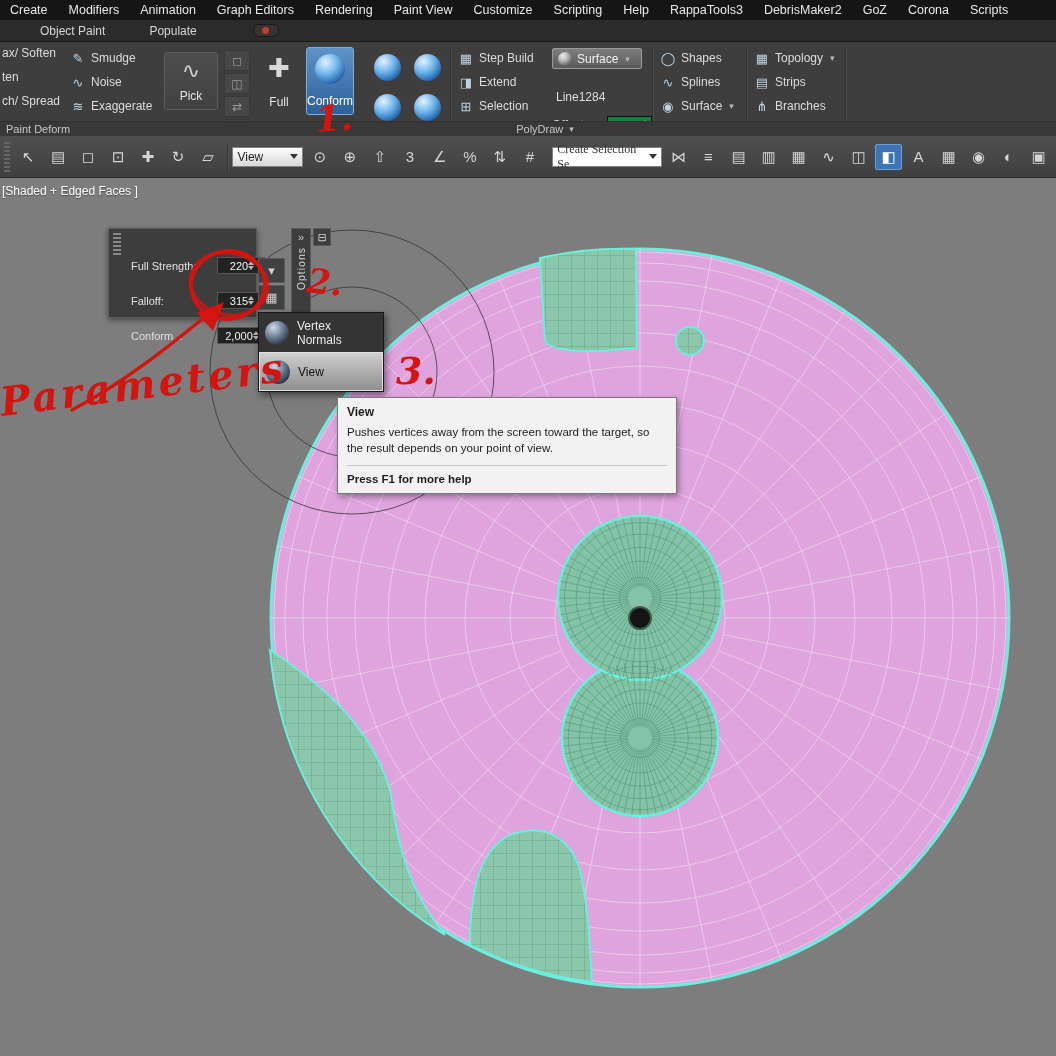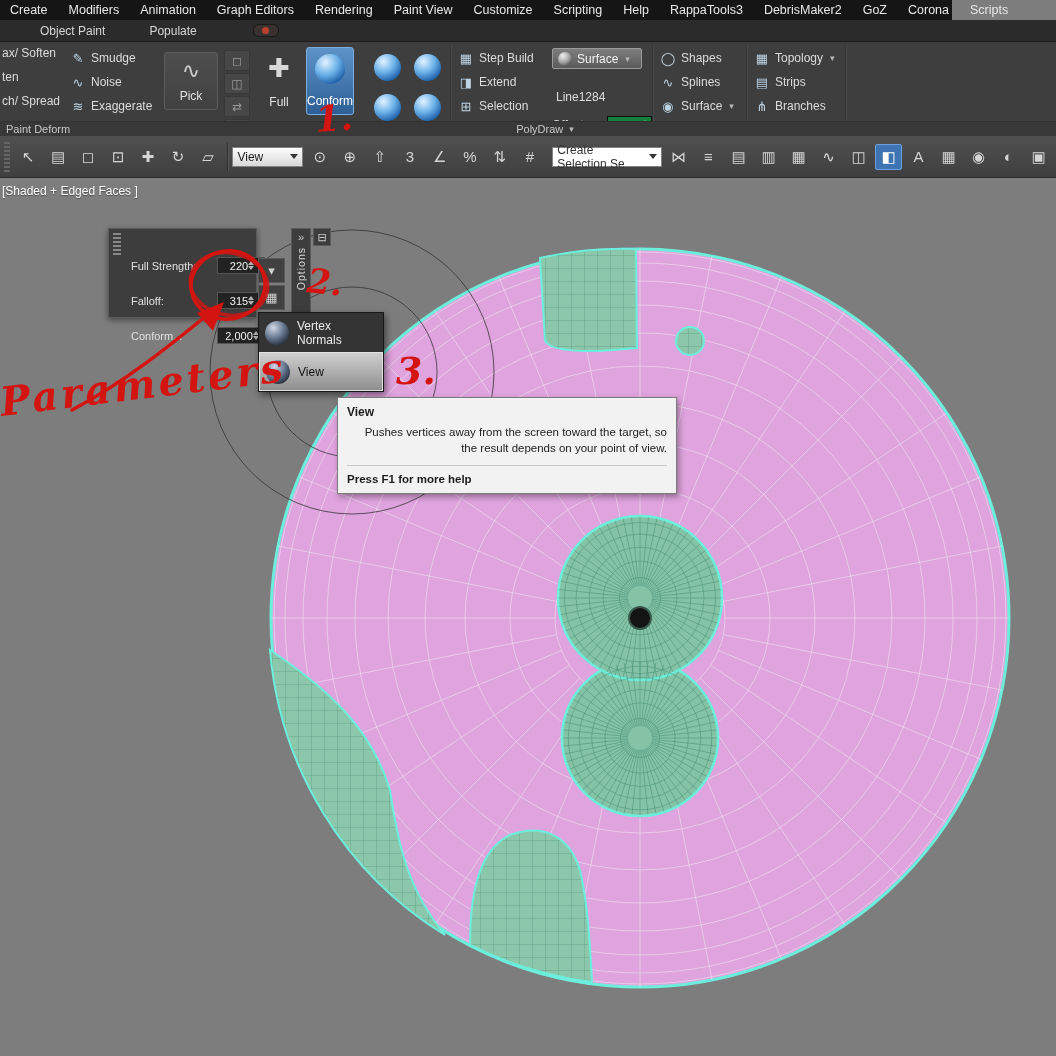--- a/index.html
+++ b/index.html
@@ -4,21 +4,21 @@
 <style>
   :root{
     --accent-blue:#4d87c7; --viewport-gray:#7d7d7d; --mesh-pink:#dfa3de;
     --mesh-teal:#8cc7ab; --teal-line:#5fa687; --sel-cyan:#6ceedd; --anno-red:#d41410;
   }
   *{box-sizing:border-box; margin:0; padding:0;}
   html,body{width:1056px;height:1056px;overflow:hidden;}
   body{position:relative;background:var(--viewport-gray);font-family:"Liberation Sans",sans-serif;}
 
   
-  .menubar{position:absolute;left:0;top:0;width:952px;height:20px;background:#151515;
+  .menubar{position:absolute;left:0;top:0;width:1056px;height:20px;background:#151515;
     display:flex;align-items:center;gap:21px;padding:0 10px;font-size:12.5px;color:#e8e8e8;white-space:nowrap;}
   .menu-item{cursor:default;}
 
   
   .tabrow{position:absolute;left:0;top:20px;width:1056px;height:22px;background:#2b2b2b;
     border-bottom:1px solid #1b1b1b;display:flex;align-items:center;gap:44px;padding:0 0 0 40px;
     font-size:12px;color:#d6d6d6;}
   .ribbon-config{width:26px;height:13px;background:#3a3230;border:1px solid #191919;border-radius:6px;
     display:flex;align-items:center;justify-content:center;margin-left:12px;}
   .ribbon-config i{width:7px;height:7px;border-radius:50%;background:#b8402e;display:block;}
@@ -68,21 +68,21 @@
   .tb-grip{width:6px;height:30px;background:repeating-linear-gradient(#666 0 2px,transparent 2px 4px);margin-right:2px;}
   .tb-seg{display:flex;align-items:center;gap:3px;}
   .tbicon{width:27px;height:26px;display:flex;align-items:center;justify-content:center;font-size:15px;color:#d5d5d5;
     border-radius:2px;cursor:default;}
   .tbicon.active{background:#3f74b3;border:1px solid #6aa0dd;color:#fff;}
   .tb-sep{width:1px;height:28px;background:#313131;box-shadow:1px 0 0 #575757;margin:0 2px;}
   .tb-select{height:20px;display:flex;align-items:center;background:linear-gradient(#fdfdfd,#d8d8d8);
     border:1px solid #828282;color:#1a1a1a;font-size:12px;padding:0 4px;gap:6px;}
   .tb-select .caret{width:0;height:0;border:4px solid transparent;border-top:5px solid #333;margin-top:4px;}
   .view-select{width:76px;justify-content:space-between;}
-  .combo{width:118px;background:#fff;justify-content:space-between;margin-left:6px;color:#333;}
+  .combo{width:118px;background:#fff;justify-content:space-between;margin-left:6px;color:#333;font-family:Liberation Serif, serif;}
 
   
   .viewport{position:absolute;left:0;top:178px;width:1056px;height:654px;}
   .shading-label{position:absolute;left:2px;top:6px;font-size:12px;color:#fff;z-index:5;text-shadow:0 1px 1px rgba(0,0,0,.4);}
   #mesh-svg{position:absolute;left:0;top:0;z-index:1;}
   .brush-circle{fill:none;stroke:#2f2f2f;stroke-width:1;opacity:.75;}
   .big-circle{fill:var(--mesh-pink);stroke:var(--sel-cyan);stroke-width:3;}
   .pink-line{stroke:#f2eaf2;stroke-opacity:.55;stroke-width:1;fill:none;}
   .teal-cell{fill:var(--mesh-teal);}
   .teal-grid-line{stroke:var(--teal-line);stroke-width:1;fill:none;opacity:.9;}
@@ -118,21 +118,21 @@
     box-shadow:2px 3px 7px rgba(0,0,0,.5);z-index:11;}
   .ctx-item{height:39px;display:flex;align-items:center;gap:8px;padding:0 6px;font-size:12px;color:#eaeaea;cursor:default;}
   .ctx-item .ctx-sphere{width:24px;height:24px;border-radius:50%;flex:none;
     background:radial-gradient(circle at 35% 28%,#cfd8e8,#67788f 45%,#222c3a 82%);}
   .ctx-item.highlight{background:linear-gradient(#cfcfcf,#8f8f8f);color:#101010;border:1px solid #e2e2e2;}
 
   
   .tooltip{position:absolute;left:337px;top:219px;width:340px;background:#f2f2f2;border:1px solid #7a7a7a;
     box-shadow:2px 3px 6px rgba(0,0,0,.35);z-index:12;padding:7px 9px 8px;}
   .tt-title{font-size:12px;font-weight:bold;color:#1d1d1d;margin-bottom:6px;}
-  .tt-body{font-size:11.5px;color:#222;line-height:1.35;text-align:right;}
+  .tt-body{font-size:11.5px;color:#222;line-height:1.35;}
   .tt-div{height:1px;background:#c9c9c9;margin:9px 0 7px;}
   .tt-footer{font-size:11.5px;font-weight:bold;color:#1d1d1d;}
 
   
   #anno-svg{position:absolute;left:0;top:0;z-index:50;pointer-events:none;}
   .anno-stroke{fill:none;stroke:var(--anno-red);stroke-width:3.5;stroke-linecap:round;}
   .anno-fill{fill:var(--anno-red);}
   .anno-text{fill:var(--anno-red);font-family:"DejaVu Serif",serif;font-style:italic;font-weight:bold;}
 </style>
 </head>

